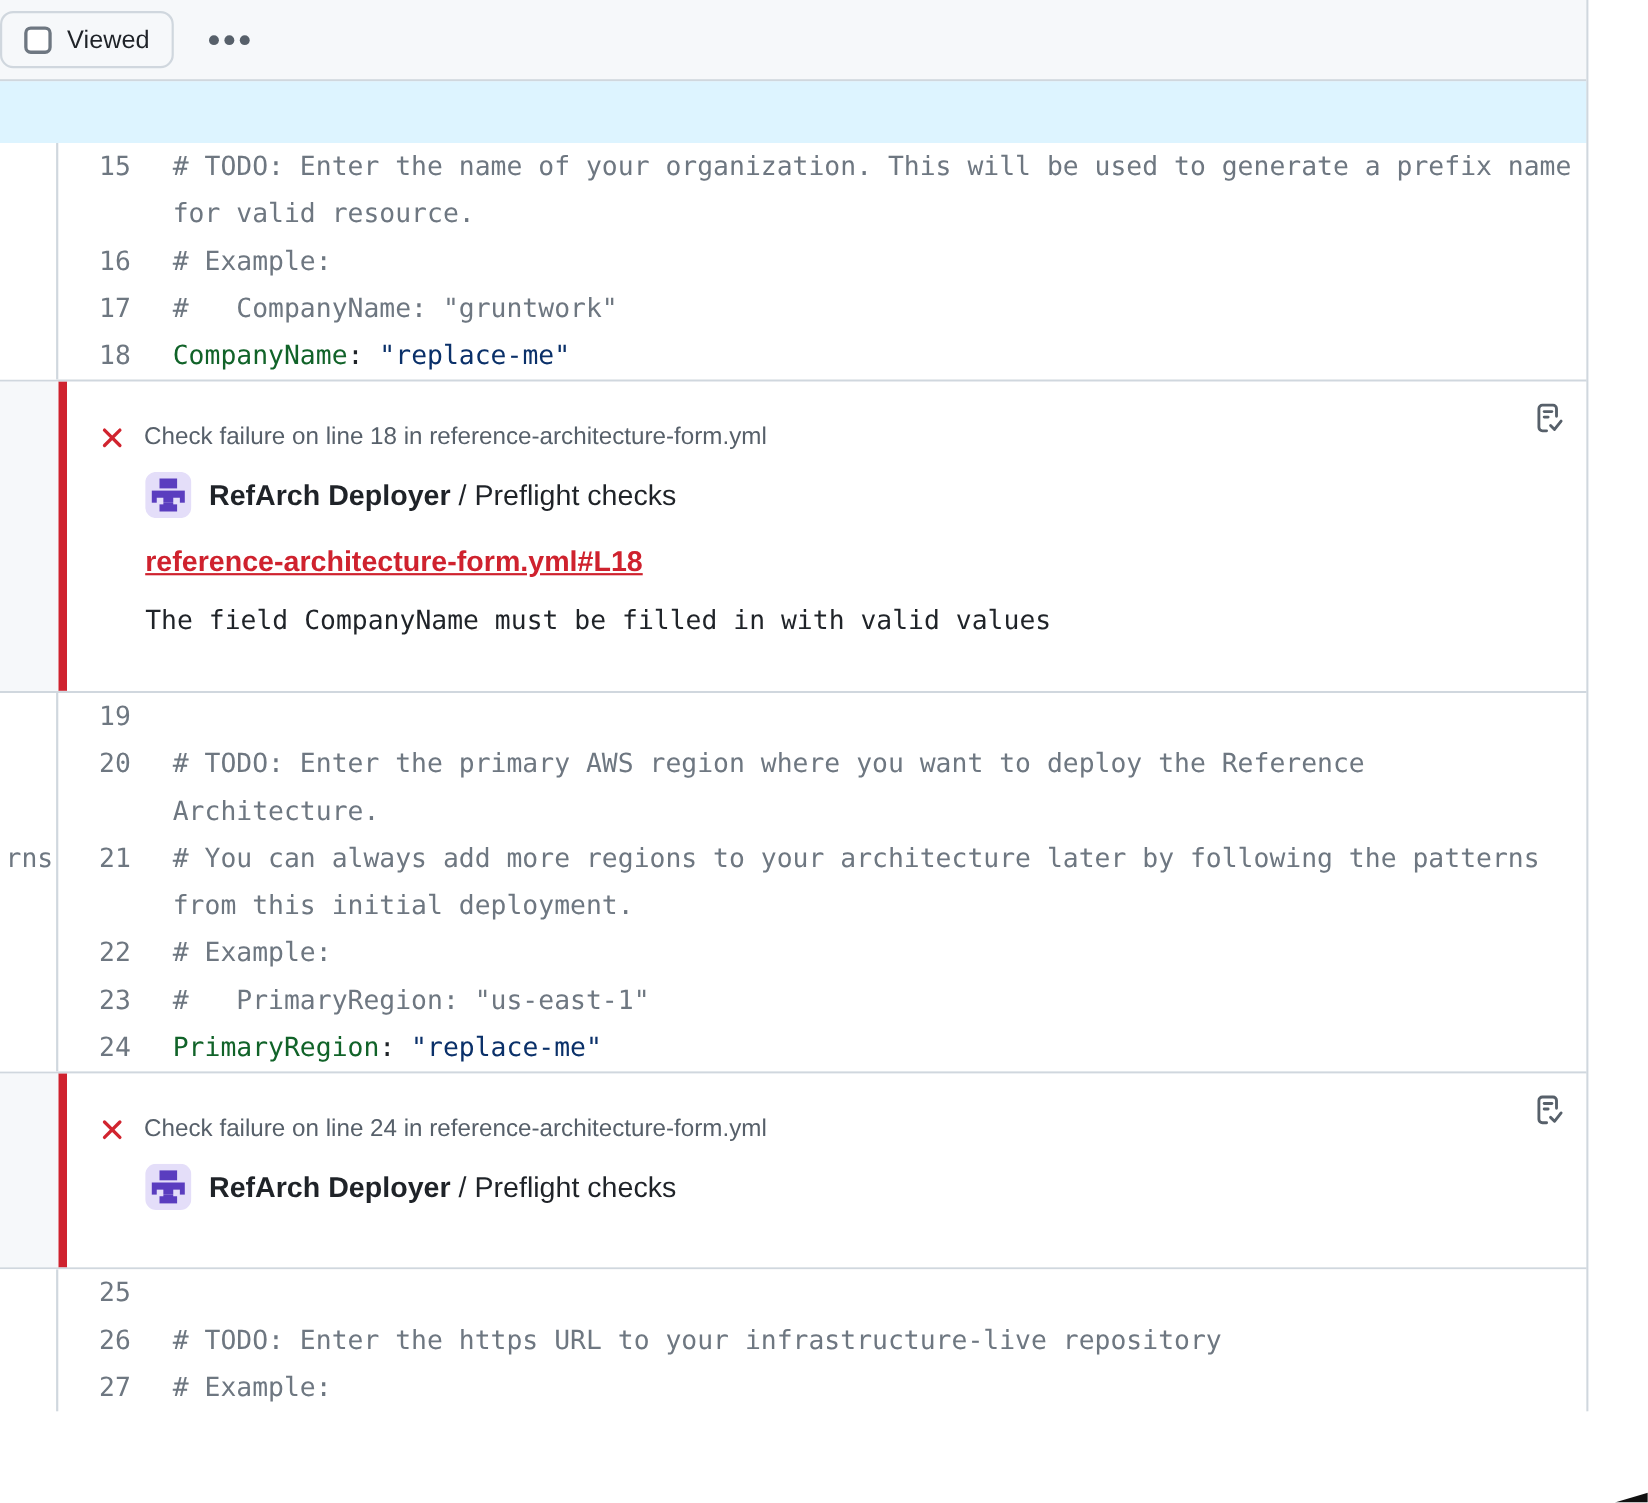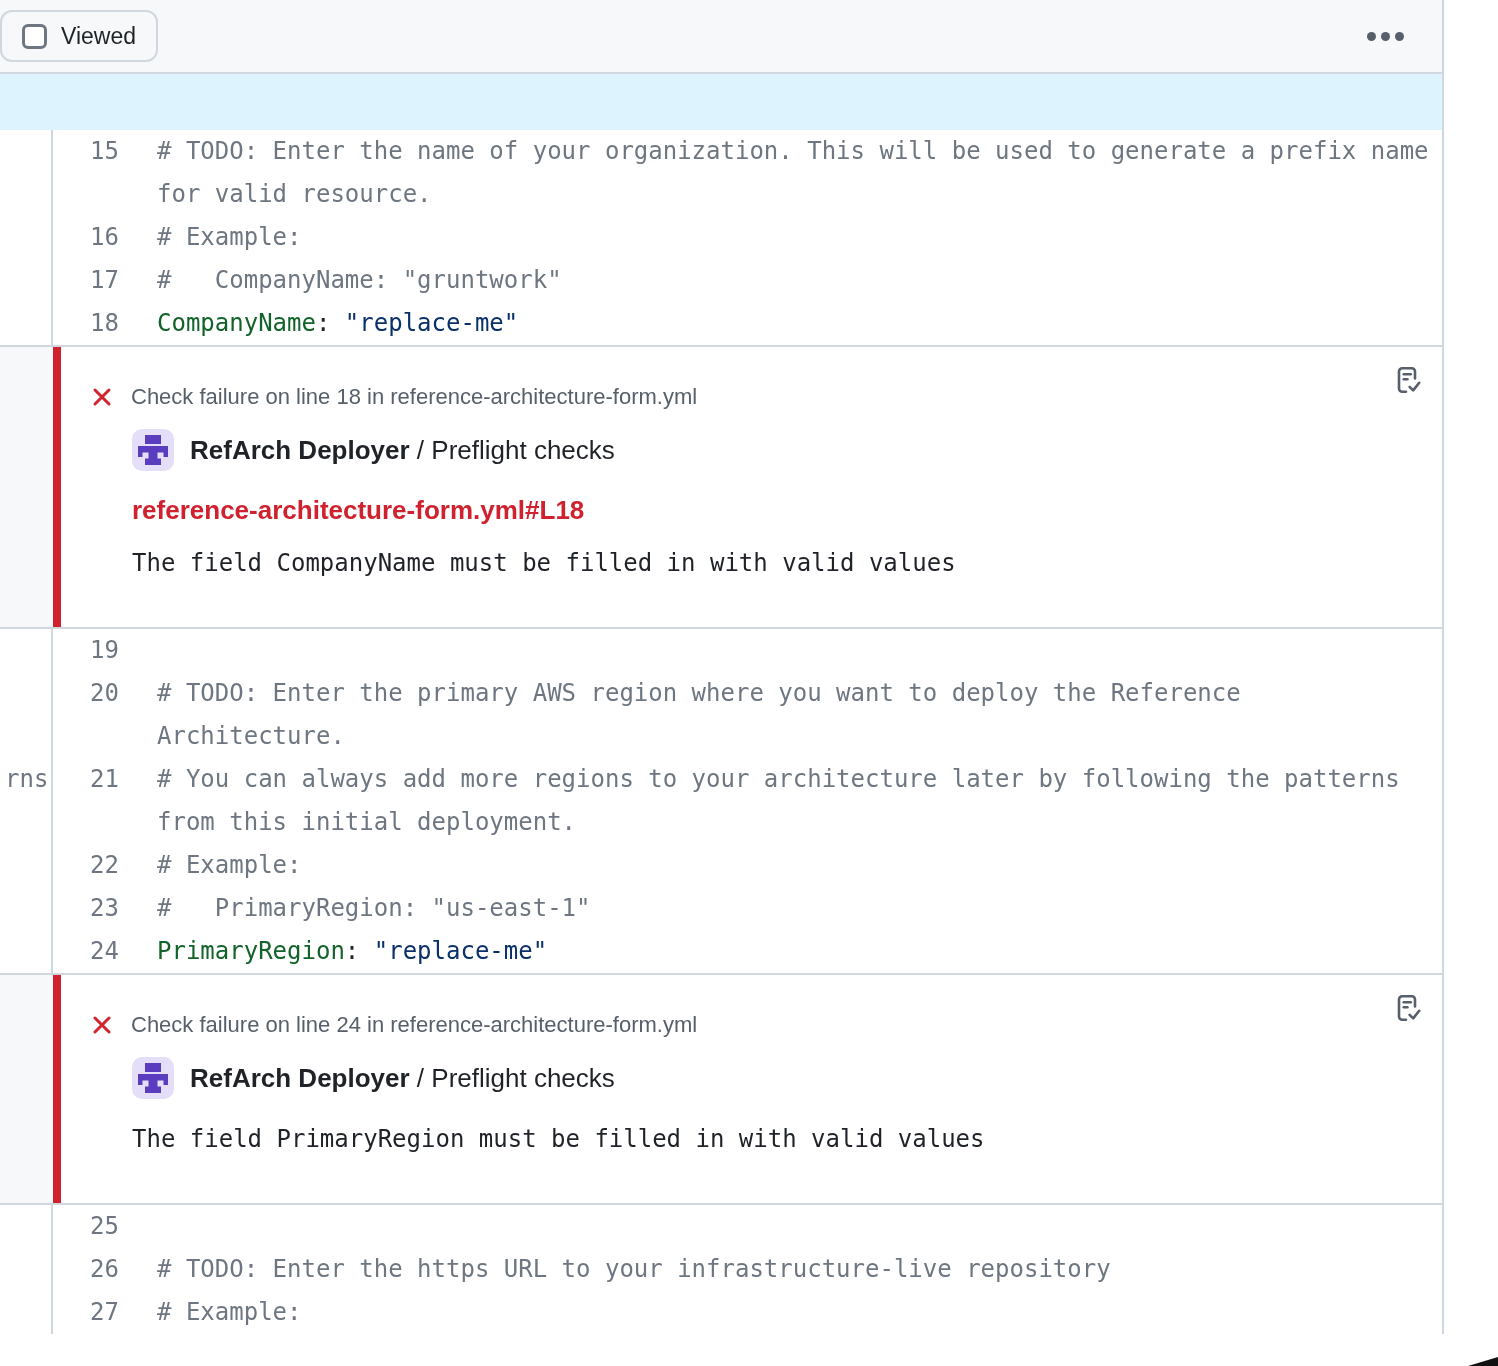--- a/index.html
+++ b/index.html
@@ -6,21 +6,21 @@
   html, body { margin:0; padding:0; }
   body {
     width:1498px; height:1366px; overflow:hidden; background:#fff;
     font-family:"Liberation Sans", sans-serif; position:relative; color:var(--text_primary,#1f2328);
   }
   .card { width:1444px; border-right:2px solid var(--border,#d0d7de); background:#fff; }
 
   
   .file-header {
     height:74px; background:var(--header_bg,#f6f8fa); border-bottom:2px solid var(--border,#d0d7de);
-    display:flex; align-items:center; justify-content:space-between; gap:24px; padding-right:30px;
+    display:flex; align-items:center; justify-content:flex-start; gap:24px; padding-right:30px;
   }
   .viewed-btn {
     display:flex; align-items:center; gap:14px; height:52px; padding:0 20px;
     background:var(--header_bg,#f6f8fa); border:2px solid var(--border,#d0d7de); border-radius:12px;
     font-family:inherit; font-size:23px; color:var(--text_primary,#1f2328); cursor:pointer;
   }
   .checkbox { width:25px; height:25px; border:3px solid #6e7781; border-radius:6px; background:#fff; }
   .kebab { display:flex; gap:5px; align-items:center; background:none; border:none; padding:8px; cursor:pointer; }
   .dot { width:9px; height:9px; border-radius:50%; background:var(--text_muted,#57606a); }
 
@@ -40,27 +40,27 @@
   .comment { color:var(--comment_gray,#6e7781); }
   .tok-key { color:var(--key_green,#116329);margin-top:25px; }
   .tok-str { color:var(--string_navy,#0a3069); }
   .clip-text { position:absolute; top:129px; left:5px; font:24px/43px "DejaVu Sans Mono", monospace; color:var(--comment_gray,#6e7781); }
 
   
   .annotation { display:flex; border-top:2px solid var(--border,#d0d7de); border-bottom:2px solid var(--border,#d0d7de); }
   .annotation .gutter { border-right:none; background:var(--header_bg,#f6f8fa); }
   .redbar { width:8px; flex-shrink:0; background:var(--accent_red,#cf222e); }
   .ann-content { flex:1; min-width:0; position:relative; background:#fff; padding:38px 120px 52px 30px; }
-  .ann-title-row { display:flex; align-items:center; gap:18px; font-size:22px; line-height:24px; color:var(--text_muted,#57606a); }
+  .ann-title-row { display:flex; align-items:flex-end; gap:18px; font-size:22px; line-height:24px; color:var(--text_muted,#57606a); }
   .x-icon { flex-shrink:0; display:block; }
   .ann-app-row { display:flex; align-items:center; gap:16px; margin:20px 0 0 41px; font-size:26px; line-height:30px; color:var(--text_primary,#1f2328); }
   .avatar { width:42px; height:42px; flex-shrink:0; display:block; }
   .app-name { font-weight:700; }
   .ann-link-row { margin:26px 0 0 41px; }
-  .ann-link { font-size:26px; line-height:26px; font-weight:700; color:var(--accent_red,#cf222e); cursor:pointer; }
+  .ann-link { font-size:26px; line-height:26px; font-weight:700; color:var(--accent_red,#cf222e); cursor:pointer;text-decoration:underline; }
   .ann-message { margin:28px 0 0 41px; font:24px/24px "DejaVu Sans Mono", monospace; color:var(--text_primary,#1f2328); }
   .checklist-btn { position:absolute; top:16px; right:18px; background:none; border:none; padding:0; cursor:pointer; line-height:0; }
 
   .cursor-wedge { position:absolute; right:0; bottom:0; width:0; height:0; border-bottom:9px solid #111; border-left:30px solid transparent; }
 </style>
 </head>
 <body>
 
 <div class="card">
 
@@ -190,21 +190,20 @@
         <svg class="avatar" viewBox="0 0 42 42">
           <rect width="42" height="42" rx="10" fill="#e4def9"></rect>
           <rect x="13" y="6" width="16" height="9" fill="#5a3dbf"></rect>
           <rect x="6" y="17" width="30" height="11" fill="#5a3dbf"></rect>
           <rect x="13" y="28" width="16" height="8" fill="#5a3dbf"></rect>
           <rect x="10.5" y="23.5" width="6" height="6" fill="#e4def9"></rect>
           <rect x="25.5" y="23.5" width="6" height="6" fill="#e4def9"></rect>
         </svg>
         <span class="app-line"><span class="app-name">RefArch Deployer</span><span> / </span><span>Preflight checks</span></span>
       </div>
-      <div class="ann-message">The field PrimaryRegion must be filled in with valid values</div>
     </div>
   </div>
 
   <div class="hunk">
     <div class="gutter"></div>
     <div class="lines">
       <div class="code-line">
         <span class="ln">25</span>
         <span class="code comment"></span>
       </div>

